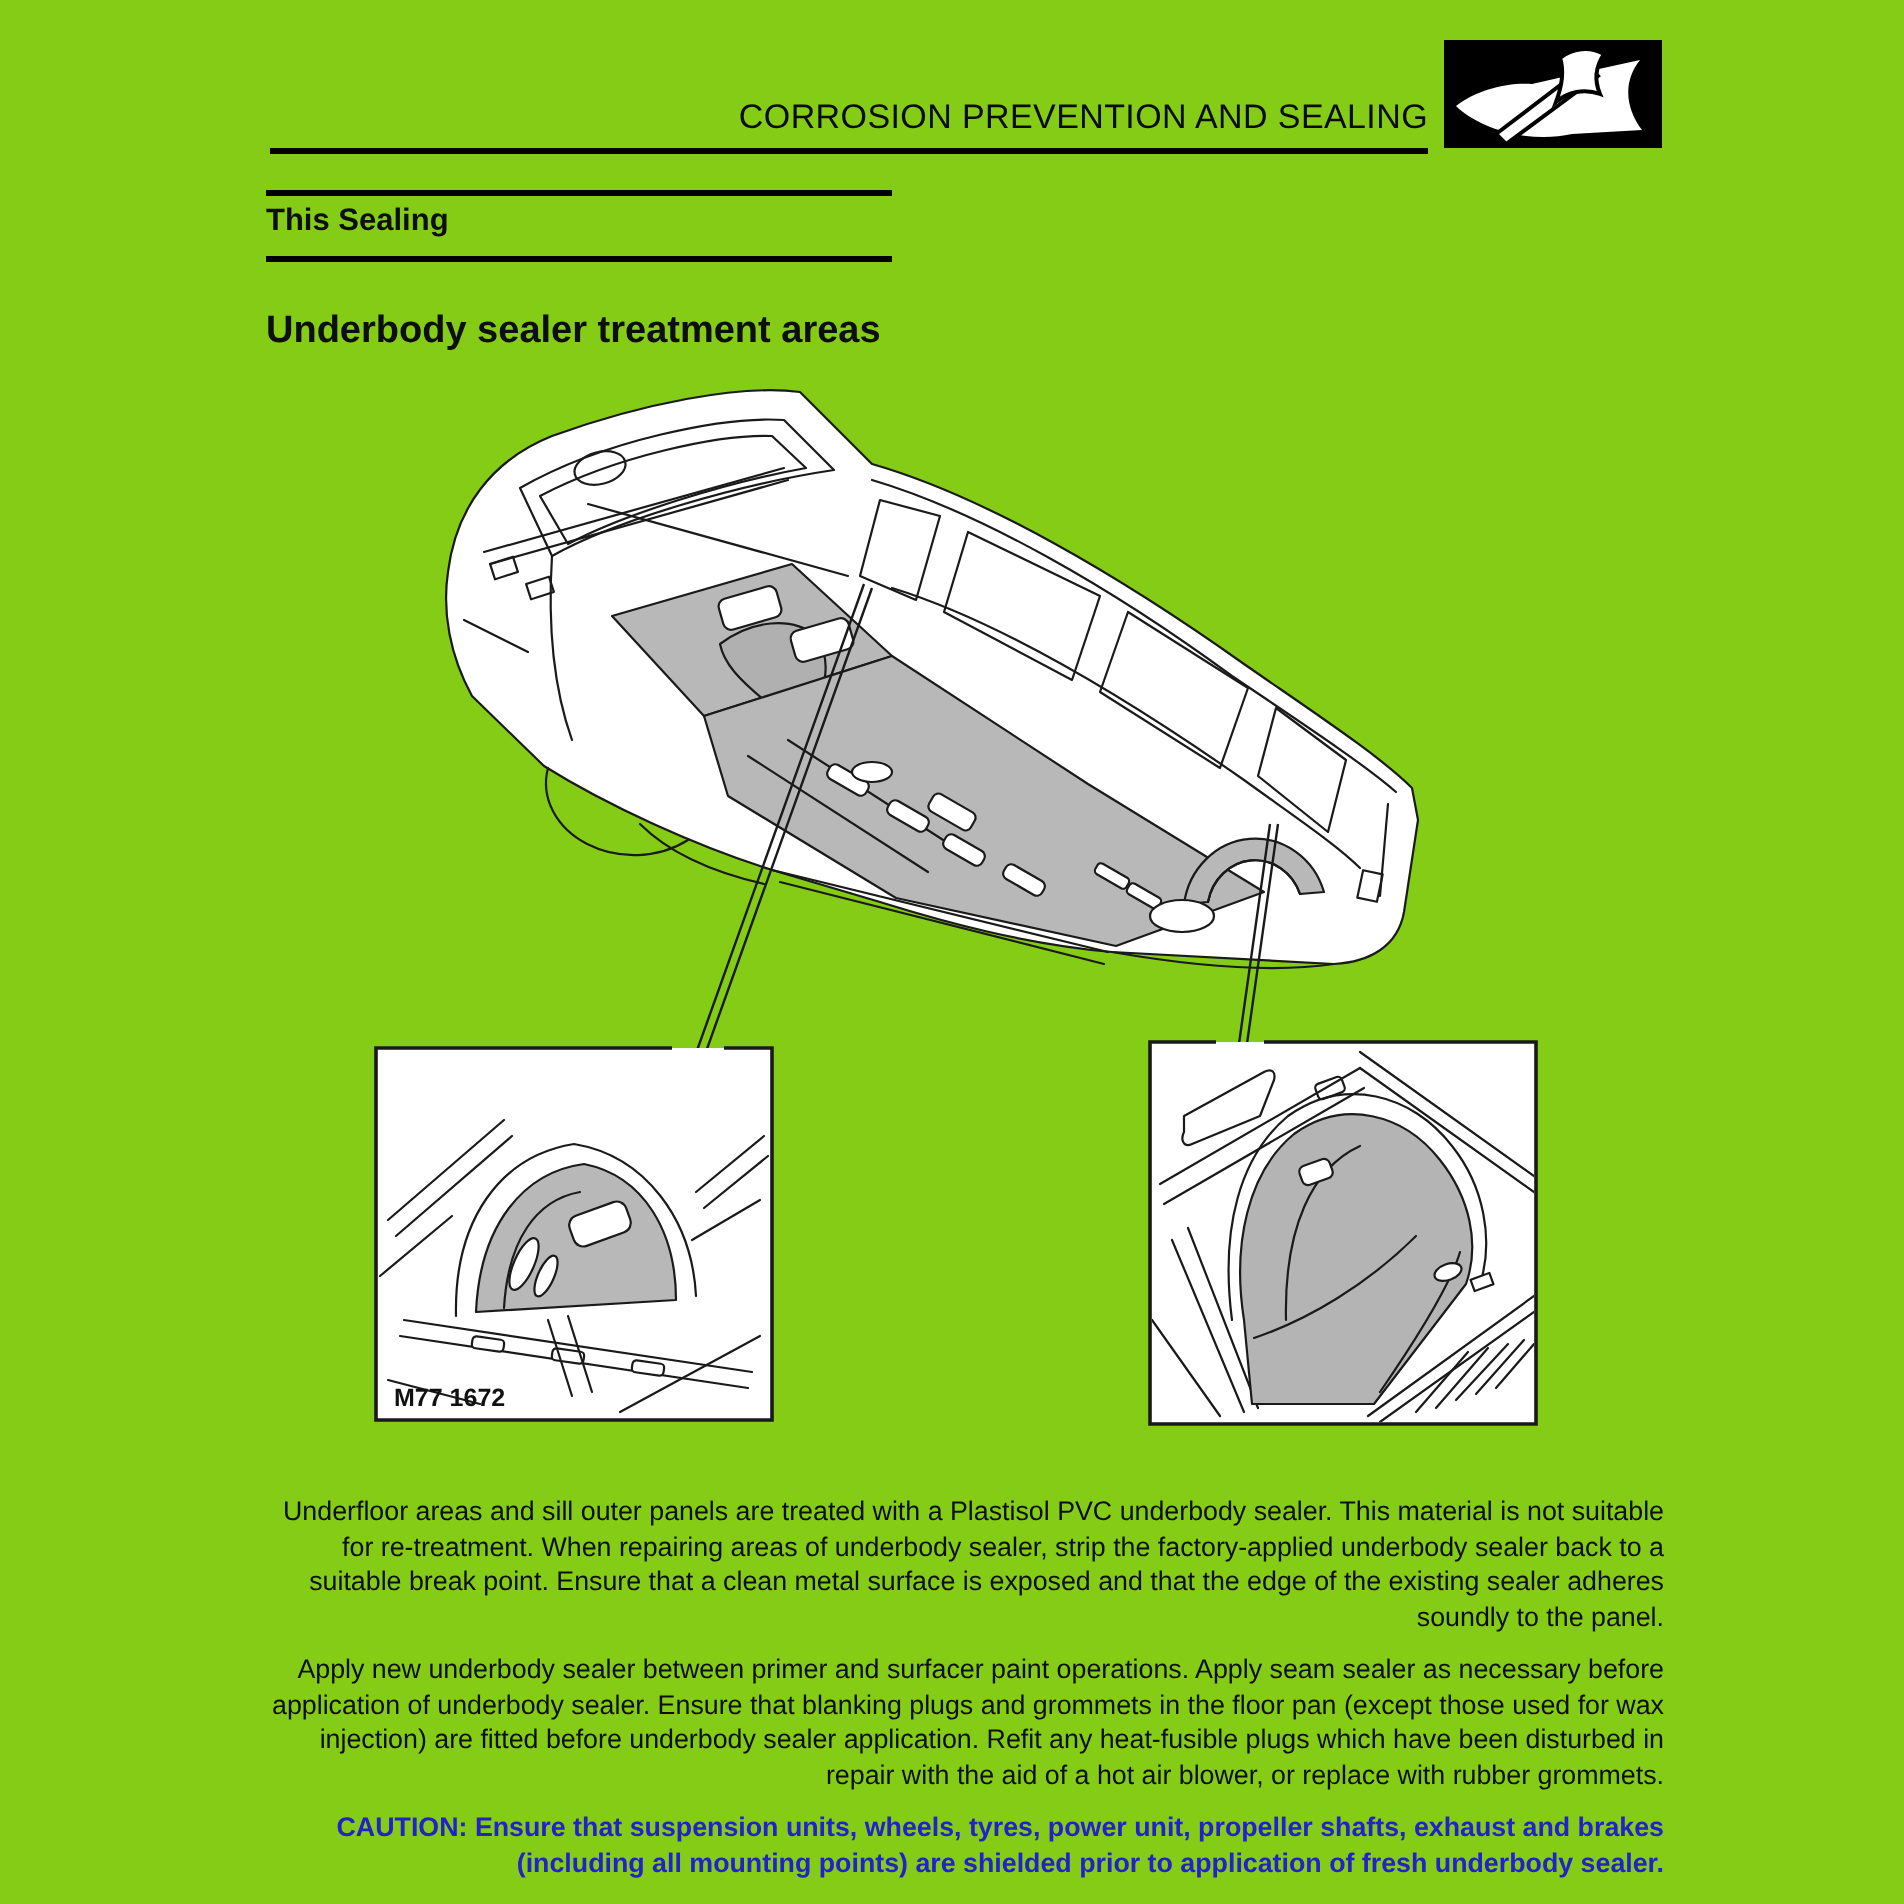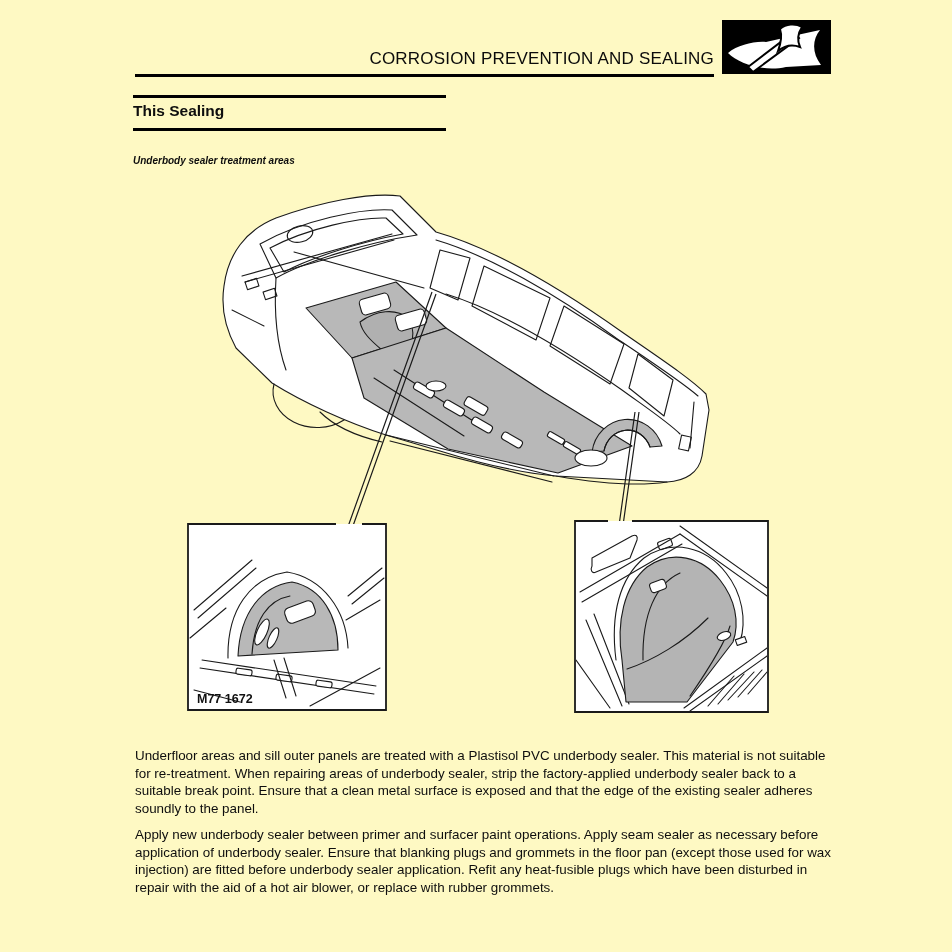--- a/index.html
+++ b/index.html
@@ -1,29 +1,29 @@
 <!DOCTYPE html>
 <html><head>
 <meta charset="utf-8">
 <style>
   html,body{margin:0;padding:0;background:#fff;}
-  .page{position:relative;width:952px;height:952px;background:#fef9c3;overflow:hidden;
+  .page{position:relative;width:952px;height:952px;background:#84cc16;overflow:hidden;
         font-family:"Liberation Sans",sans-serif;color:#0e0e0e;}
   .hdr-title{position:absolute;top:49px;left:135px;width:579px;text-align:right;
              font-size:17px;letter-spacing:.2px;white-space:nowrap;color:#0b0b0b;}
   .rule{position:absolute;background:#000;height:3px;}
   .rule-title{top:74px;left:135px;width:579px;}
   .logo-box{position:absolute;top:20px;left:722px;width:109px;height:54px;background:#000;}
   .rule-sec-top{top:95px;left:133px;width:313px;}
   .sec-title{position:absolute;top:102px;left:133px;font-size:15.5px;font-weight:bold;}
   .rule-sec-bot{top:128px;left:133px;width:313px;}
-  .sub-title{position:absolute;top:155px;left:133px;font-size:10px;font-weight:bold;font-style:italic;}
+  .sub-title{position:absolute;top:155px;left:133px;font-size:19px;font-weight:bold;}
   .figure{position:absolute;top:190px;left:124px;width:704px;height:528px;font-weight:bold;}
   .bodytext{position:absolute;top:747px;left:135px;width:697px;font-size:13.4px;line-height:17.5px;}
-  .bodytext p{margin:0 0 9px 0;}
+  .bodytext p{margin:0 0 9px 0;text-align:right;}
   .caution{font-weight:bold;color:#2222cc;}
   svg text{font-family:"Liberation Sans",sans-serif;}
 </style>
 </head>
 <body>
 
 <div class="page">
 
   <div class="hdr-title">CORROSION PREVENTION AND SEALING</div>
   <div class="rule rule-title"></div>
@@ -171,15 +171,16 @@
       </g>
 
       <path d="M 508 331 L 644 331 L 644 522 L 451 522 L 451 331 L 484 331" stroke="#1a1a1a" stroke-width="1.8" fill="none"></path>
     </g>
   </svg>
   </div>
 
   <div class="bodytext">
     <p>Underfloor areas and sill outer panels are treated with a Plastisol PVC underbody sealer. This material is not suitable for re-treatment. When repairing areas of underbody sealer, strip the factory-applied underbody sealer back to a suitable break point. Ensure that a clean metal surface is exposed and that the edge of the existing sealer adheres soundly to the panel.</p>
     <p>Apply new underbody sealer between primer and surfacer paint operations. Apply seam sealer as necessary before application of underbody sealer. Ensure that blanking plugs and grommets in the floor pan (except those used for wax injection) are fitted before underbody sealer application. Refit any heat-fusible plugs which have been disturbed in repair with the aid of a hot air blower, or replace with rubber grommets.</p>
+    <p class="caution">CAUTION: Ensure that suspension units, wheels, tyres, power unit, propeller shafts, exhaust and brakes (including all mounting points) are shielded prior to application of fresh underbody sealer.</p>
   </div>
 
 </div>
 
 </body></html>

